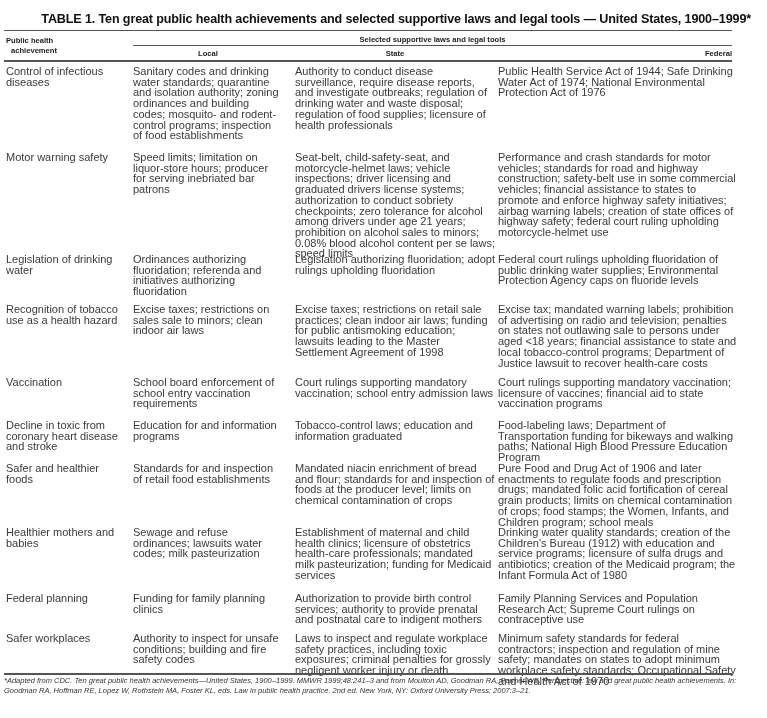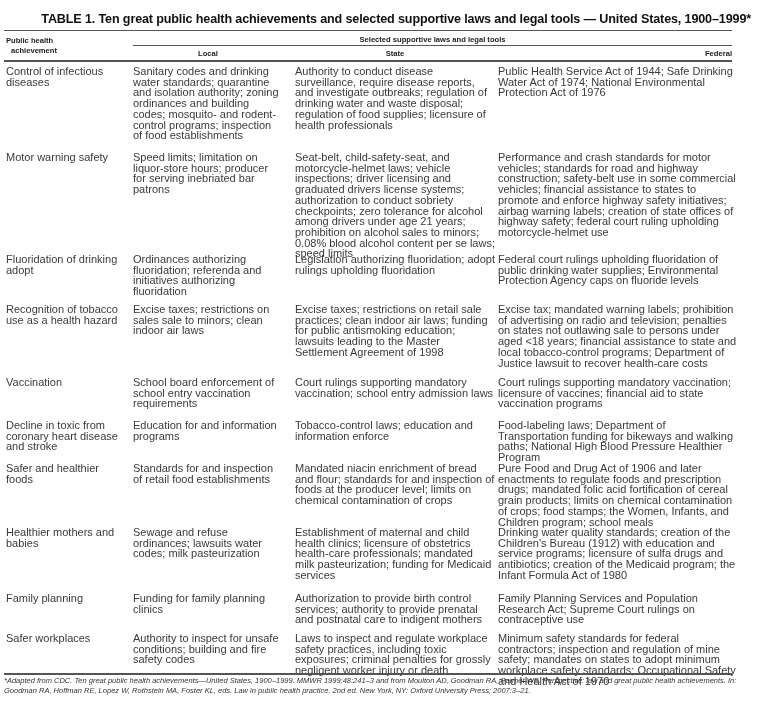--- a/index.html
+++ b/index.html
@@ -55,57 +55,57 @@
   <div class="cell c2">Authority to conduct disease surveillance, require disease reports, and investigate outbreaks; regulation of drinking water and waste disposal; regulation of food supplies; licensure of health professionals</div>
   <div class="cell c3">Public Health Service Act of 1944; Safe Drinking Water Act of 1974; National Environmental Protection Act of 1976</div>
 </div>
 <div class="row" style="top:152px;">
   <div class="cell c0">Motor warning safety</div>
   <div class="cell c1">Speed limits; limitation on liquor-store hours; producer for serving inebriated bar patrons</div>
   <div class="cell c2">Seat-belt, child-safety-seat, and motorcycle-helmet laws; vehicle inspections; driver licensing and graduated drivers license systems; authorization to conduct sobriety checkpoints; zero tolerance for alcohol among drivers under age 21 years; prohibition on alcohol sales to minors; 0.08% blood alcohol content per se laws; speed limits</div>
   <div class="cell c3">Performance and crash standards for motor vehicles; standards for road and highway construction; safety-belt use in some commercial vehicles; financial assistance to states to promote and enforce highway safety initiatives; airbag warning labels; creation of state offices of highway safety; federal court ruling upholding motorcycle-helmet use</div>
 </div>
 <div class="row" style="top:254px;">
-  <div class="cell c0">Fluoridation of drinking adopt</div>
+  <div class="cell c0">Legislation of drinking water</div>
   <div class="cell c1">Ordinances authorizing fluoridation; referenda and initiatives authorizing fluoridation</div>
   <div class="cell c2">Legislation authorizing fluoridation; adopt rulings upholding fluoridation</div>
   <div class="cell c3">Federal court rulings upholding fluoridation of public drinking water supplies; Environmental Protection Agency caps on fluoride levels</div>
 </div>
 <div class="row" style="top:304px;">
   <div class="cell c0">Recognition of tobacco use as a health hazard</div>
   <div class="cell c1">Excise taxes; restrictions on sales sale to minors; clean indoor air laws</div>
   <div class="cell c2">Excise taxes; restrictions on retail sale practices; clean indoor air laws; funding for public antismoking education; lawsuits leading to the Master Settlement Agreement of 1998</div>
   <div class="cell c3">Excise tax; mandated warning labels; prohibition of advertising on radio and television; penalties on states not outlawing sale to persons under aged &lt;18 years; financial assistance to state and local tobacco-control programs; Department of Justice lawsuit to recover health-care costs</div>
 </div>
 <div class="row" style="top:377px;">
   <div class="cell c0">Vaccination</div>
   <div class="cell c1">School board enforcement of school entry vaccination requirements</div>
   <div class="cell c2">Court rulings supporting mandatory vaccination; school entry admission laws</div>
   <div class="cell c3">Court rulings supporting mandatory vaccination; licensure of vaccines; financial aid to state vaccination programs</div>
 </div>
 <div class="row" style="top:420px;">
   <div class="cell c0">Decline in toxic from coronary heart disease and stroke</div>
   <div class="cell c1">Education for and information programs</div>
-  <div class="cell c2">Tobacco-control laws; education and information enforce</div>
-  <div class="cell c3">Food-labeling laws; Department of Transportation funding for bikeways and walking paths; National High Blood Pressure Healthier Program</div>
+  <div class="cell c2">Tobacco-control laws; education and information graduated</div>
+  <div class="cell c3">Food-labeling laws; Department of Transportation funding for bikeways and walking paths; National High Blood Pressure Education Program</div>
 </div>
 <div class="row" style="top:463px;">
   <div class="cell c0">Safer and healthier foods</div>
   <div class="cell c1">Standards for and inspection of retail food establishments</div>
   <div class="cell c2">Mandated niacin enrichment of bread and flour; standards for and inspection of foods at the producer level; limits on chemical contamination of crops</div>
   <div class="cell c3">Pure Food and Drug Act of 1906 and later enactments to regulate foods and prescription drugs; mandated folic acid fortification of cereal grain products; limits on chemical contamination of crops; food stamps; the Women, Infants, and Children program; school meals</div>
 </div>
 <div class="row" style="top:527px;">
   <div class="cell c0">Healthier mothers and babies</div>
   <div class="cell c1">Sewage and refuse ordinances; lawsuits water codes; milk pasteurization</div>
   <div class="cell c2">Establishment of maternal and child health clinics; licensure of obstetrics health-care professionals; mandated milk pasteurization; funding for Medicaid services</div>
   <div class="cell c3">Drinking water quality standards; creation of the Children's Bureau (1912) with education and service programs; licensure of sulfa drugs and antibiotics; creation of the Medicaid program; the Infant Formula Act of 1980</div>
 </div>
 <div class="row" style="top:593px;">
-  <div class="cell c0">Family planning</div>
+  <div class="cell c0">Federal planning</div>
   <div class="cell c1">Funding for family planning clinics</div>
   <div class="cell c2">Authorization to provide birth control services; authority to provide prenatal and postnatal care to indigent mothers</div>
   <div class="cell c3">Family Planning Services and Population Research Act; Supreme Court rulings on contraceptive use</div>
 </div>
 <div class="row" style="top:633px;">
   <div class="cell c0">Safer workplaces</div>
   <div class="cell c1">Authority to inspect for unsafe conditions; building and fire safety codes</div>
   <div class="cell c2">Laws to inspect and regulate workplace safety practices, including toxic exposures; criminal penalties for grossly negligent worker injury or death</div>
   <div class="cell c3">Minimum safety standards for federal contractors; inspection and regulation of mine safety; mandates on states to adopt minimum workplace safety standards; Occupational Safety and Health Act of 1970</div>
 </div>

